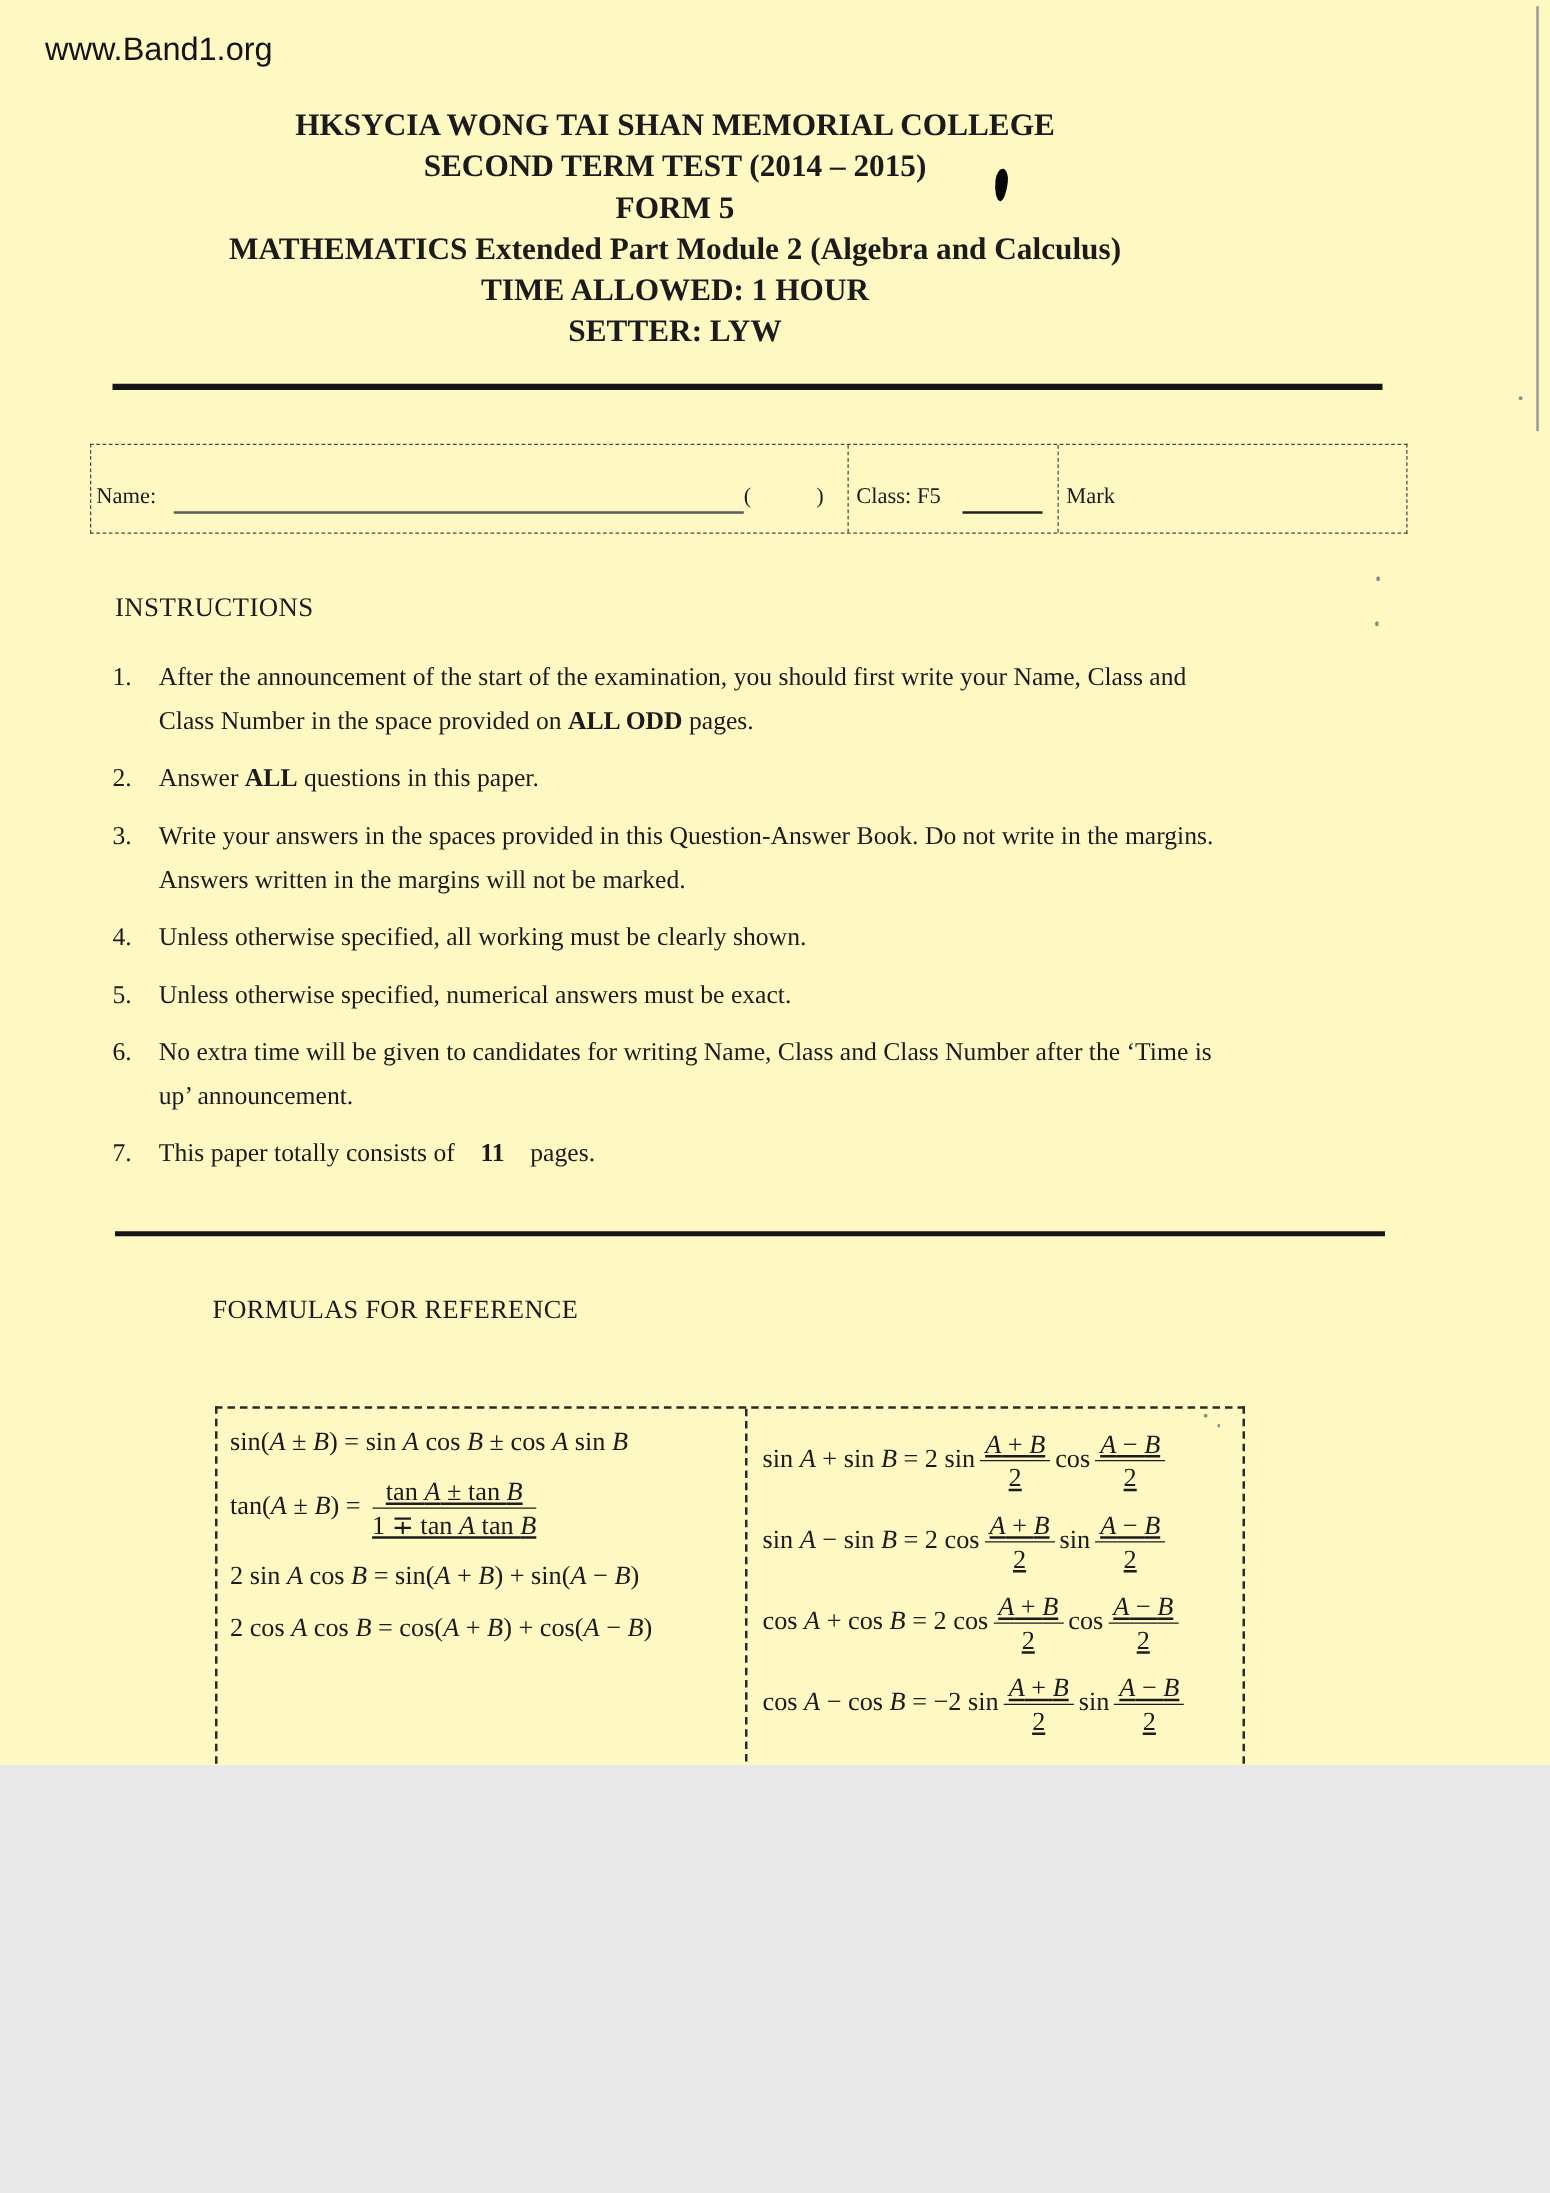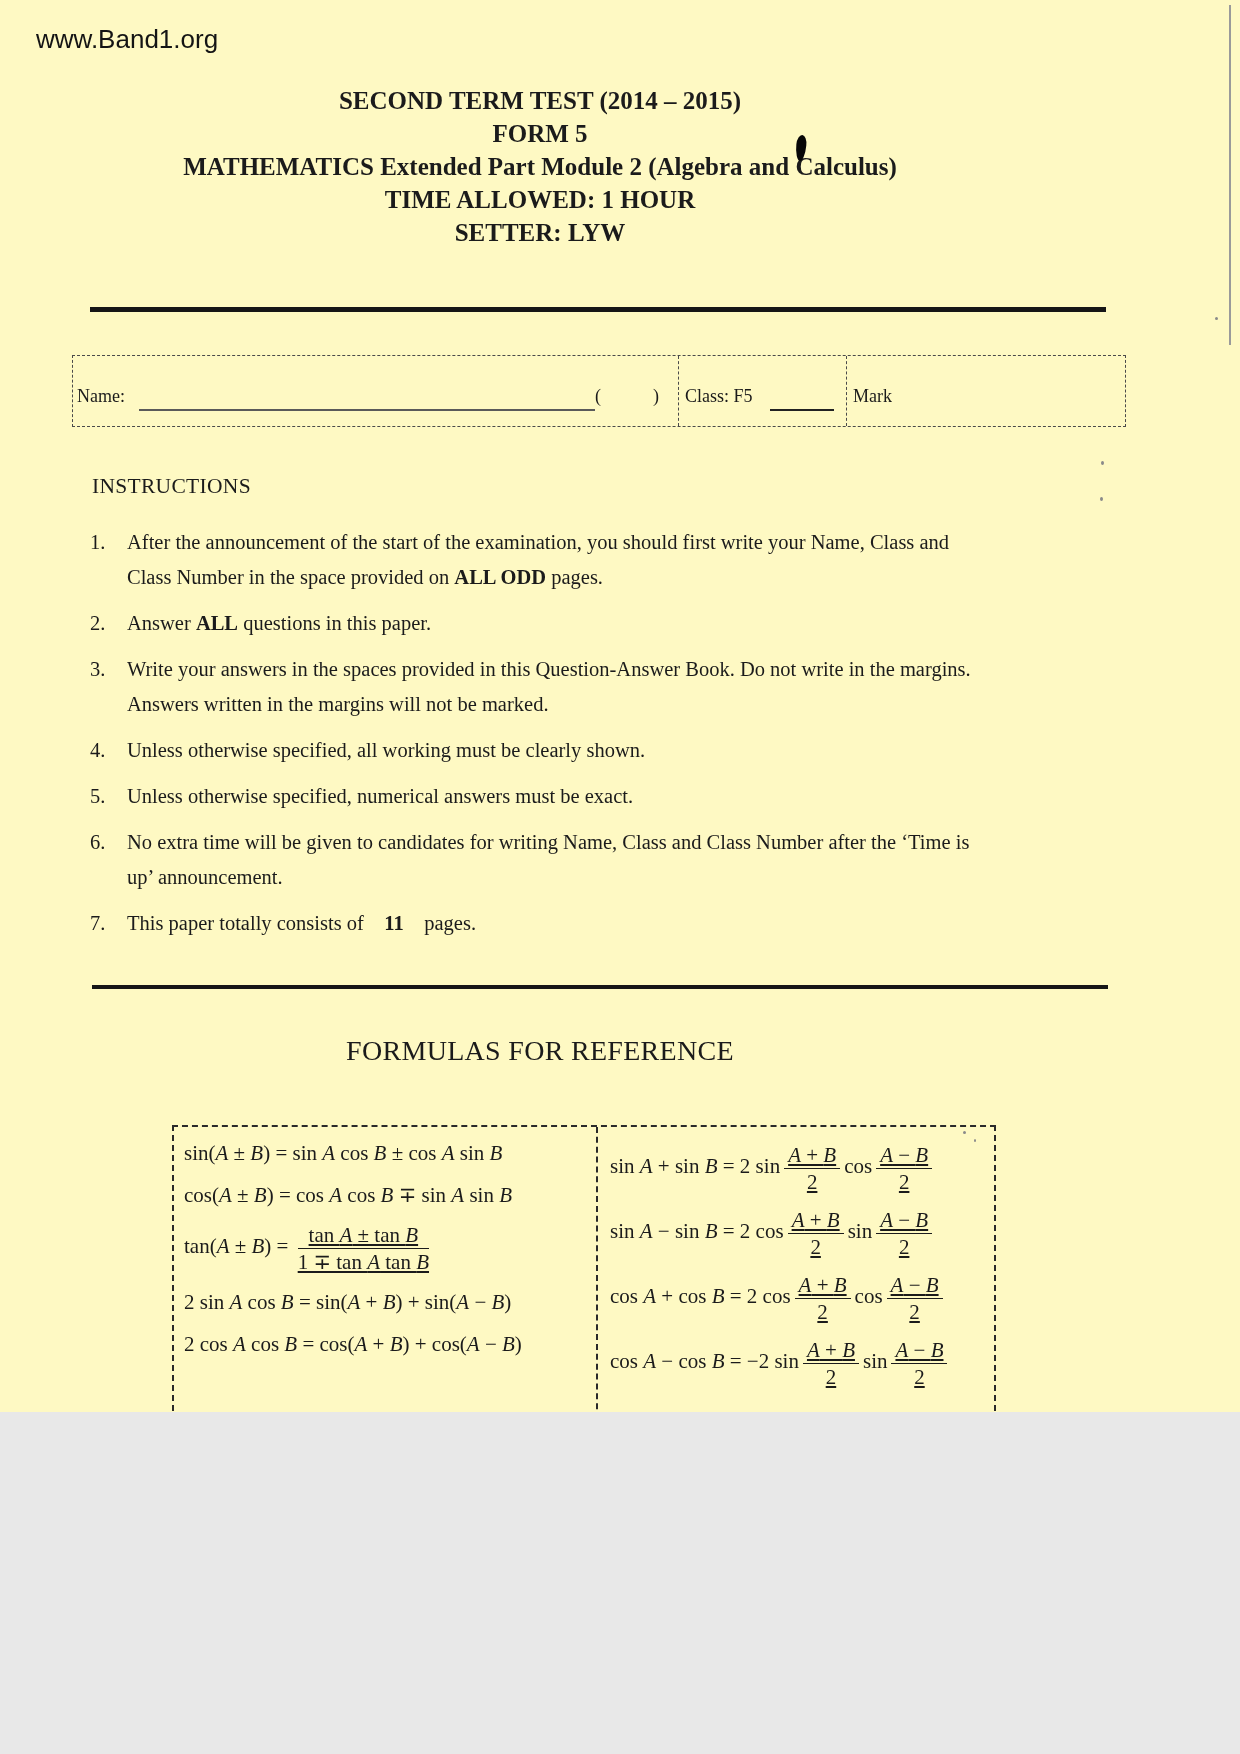--- a/index.html
+++ b/index.html
@@ -23,21 +23,21 @@
   .nb-label{position:absolute;top:26px;font-size:18px;line-height:28px;white-space:nowrap;}
   .nb-div{position:absolute;top:0;bottom:0;border-left:1.6px dashed #4a4a4a;}
   .nb-line{position:absolute;height:2px;background:#5a5a5a;}
 
   .instructions{left:90px;top:466px;width:905px;}
   .inst-h{font-size:21.5px;letter-spacing:.3px;margin:8px 0 26px 2px;}
   .inst-item{display:flex;margin-bottom:11px;font-size:20.5px;line-height:35px;}
   .inst-num{width:37px;flex:none;}
   .inst-text{flex:1;}
 
-  .formulas-h{left:170px;top:1035px;width:740px;text-align:center;font-size:28px;letter-spacing:.3px;}
+  .formulas-h{left:170px;top:1035px;width:740px;font-size:21px;letter-spacing:.3px;}
 
   .formula-box{left:172px;top:1125px;width:824px;height:296px;border:2px dashed #2a2a2a;box-sizing:border-box;}
   .fcol{position:absolute;top:0;bottom:0;box-sizing:border-box;}
   .fcol-left{left:0;width:424px;border-right:2px dashed #2a2a2a;padding:12px 6px 0 10px;}
   .fcol-right{left:424px;right:0;padding:16px 6px 0 12px;}
   .frow{white-space:nowrap;font-size:21px;line-height:28px;margin-bottom:14px;}
   .frow em{font-style:italic;font-family:"Liberation Serif",serif;}
   .frac{display:inline-block;vertical-align:middle;text-align:center;margin:0 4px;line-height:24px;text-decoration:underline;}
   .frac .num{display:block;border-bottom:1.5px solid #1c1c1c;padding:0 4px 1px;}
   .frac .den{display:block;padding-top:1px;}
@@ -50,20 +50,21 @@
   .dot{background:#8a8a8a;border-radius:50%;}
 </style>
 </head>
 <body>
 
 <div class="page">
 
   <div class="abs brand">www.Band1.org</div>
 
   <div class="abs title-block">
+    <div class="title-line">HKSYCIA WONG TAI SHAN MEMORIAL COLLEGE</div>
     <div class="title-line">SECOND TERM TEST (2014 – 2015)</div>
     <div class="title-line">FORM 5</div>
     <div class="title-line">MATHEMATICS Extended Part Module 2 (Algebra and Calculus)</div>
     <div class="title-line">TIME ALLOWED: 1 HOUR</div>
     <div class="title-line">SETTER: LYW</div>
   </div>
 
   <div class="abs blob"></div>
 
   <div class="abs rule rule1"></div>
@@ -114,21 +115,20 @@
       </div>
   </div>
 
   <div class="abs rule rule2"></div>
 
   <div class="abs formulas-h">FORMULAS FOR REFERENCE</div>
 
   <div class="abs formula-box">
     <div class="fcol fcol-left">
         <div class="frow"><span>sin(<em>A</em> ± <em>B</em>) = sin <em>A</em> cos <em>B</em> ± cos <em>A</em> sin <em>B</em></span></div>
-        <div class="frow"><span>cos(<em>A</em> ± <em>B</em>) = cos <em>A</em> cos <em>B</em> ∓ sin <em>A</em> sin <em>B</em></span></div>
         <div class="frow"><span>tan(<em>A</em> ± <em>B</em>) = </span><span class="frac"><span class="num">tan <em>A</em> ± tan <em>B</em></span><span class="den">1 ∓ tan <em>A</em> tan <em>B</em></span></span></div>
         <div class="frow"><span>2 sin <em>A</em> cos <em>B</em> = sin(<em>A</em> + <em>B</em>) + sin(<em>A</em> − <em>B</em>)</span></div>
         <div class="frow"><span>2 cos <em>A</em> cos <em>B</em> = cos(<em>A</em> + <em>B</em>) + cos(<em>A</em> − <em>B</em>)</span></div>
       </div>
     <div class="fcol fcol-right">
         <div class="frow"><span>sin <em>A</em> + sin <em>B</em> = 2 sin</span><span class="frac"><span class="num"><em>A</em> + <em>B</em></span><span class="den">2</span></span><span>cos</span><span class="frac"><span class="num"><em>A</em> − <em>B</em></span><span class="den">2</span></span></div>
         <div class="frow"><span>sin <em>A</em> − sin <em>B</em> = 2 cos</span><span class="frac"><span class="num"><em>A</em> + <em>B</em></span><span class="den">2</span></span><span>sin</span><span class="frac"><span class="num"><em>A</em> − <em>B</em></span><span class="den">2</span></span></div>
         <div class="frow"><span>cos <em>A</em> + cos <em>B</em> = 2 cos</span><span class="frac"><span class="num"><em>A</em> + <em>B</em></span><span class="den">2</span></span><span>cos</span><span class="frac"><span class="num"><em>A</em> − <em>B</em></span><span class="den">2</span></span></div>
         <div class="frow"><span>cos <em>A</em> − cos <em>B</em> = −2 sin</span><span class="frac"><span class="num"><em>A</em> + <em>B</em></span><span class="den">2</span></span><span>sin</span><span class="frac"><span class="num"><em>A</em> − <em>B</em></span><span class="den">2</span></span></div>
       </div>

